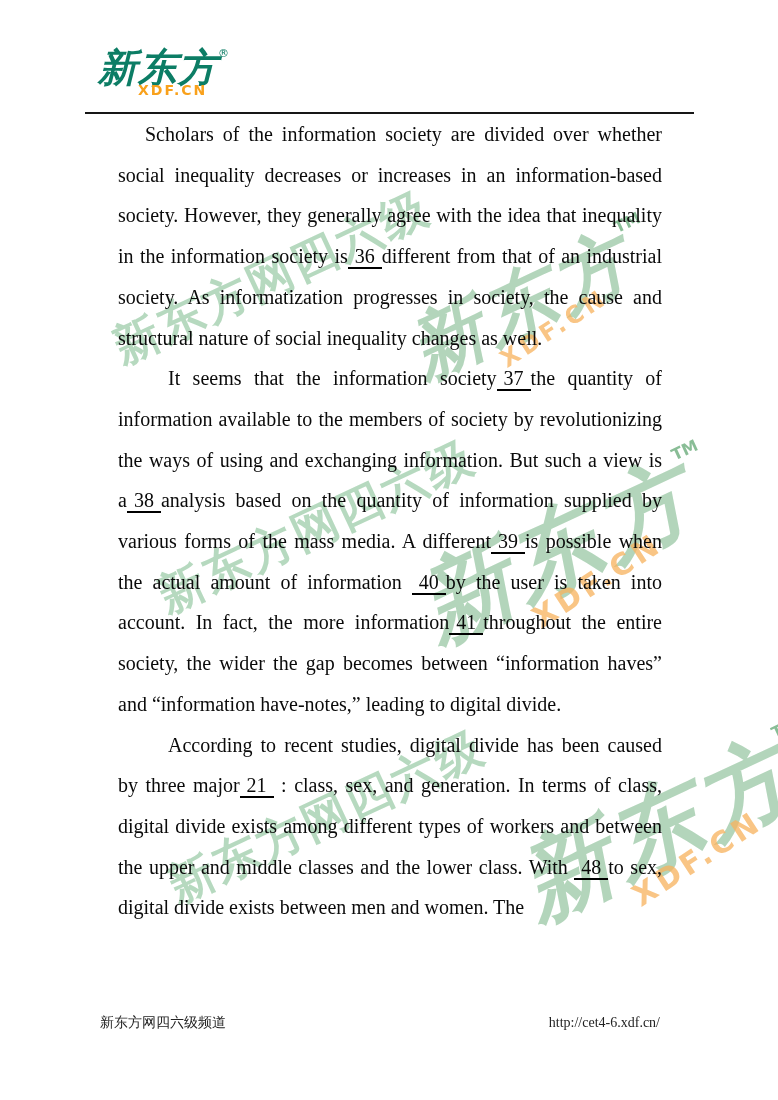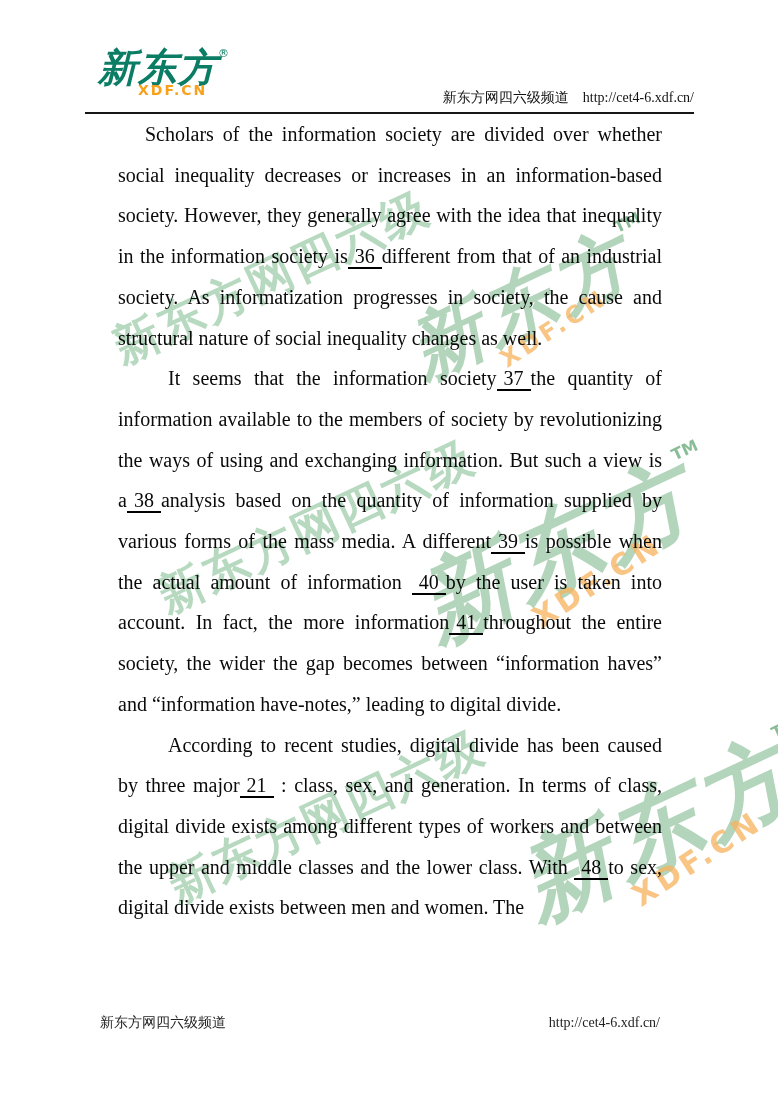--- a/index.html
+++ b/index.html
@@ -104,23 +104,20 @@
       <div class="chars"><span>新东方</span><span class="tm">TM</span></div>
       <div class="domain">XDF.CN</div>
     </div>
   </div>
 
   <header>
     <div class="logo">
       <span class="logo-cn">新东方</span><span class="logo-reg">®</span>
       <div class="logo-domain">XDF.CN</div>
     </div>
-    <div class="header-meta">
-      <span>新东方网四六级频道</span><span class="url">http://cet4-6.xdf.cn/</span>
-    </div>
   </header>
 
   <main class="article" id="article">
       <p class="para indent-small">Scholars of the information society are divided over whether social inequality decreases or increases in an information-based society. However, they generally agree with the idea that inequality in the information society is<span class="blank">36</span>different from that of an industrial society. As informatization progresses in society, the cause and structural nature of social inequality changes as well.</p>
       <p class="para indent-large">It seems that the information society<span class="blank">37</span>the quantity of information available to the members of society by revolutionizing the ways of using and exchanging information. But such a view is a<span class="blank">38</span>analysis based on the quantity of information supplied by various forms of the mass media. A different<span class="blank">39</span>is possible when the actual amount of information <span class="blank">40</span>by the user is taken into account. In fact, the more information<span class="blank">41</span>throughout the entire society, the wider the gap becomes between “information haves” and “information have-notes,” leading to digital divide.</p>
       <p class="para indent-large">According to recent studies, digital divide has been caused by three major<span class="blank">21</span> : class, sex, and generation. In terms of class, digital divide exists among different types of workers and between the upper and middle classes and the lower class. With <span class="blank">48</span>to sex, digital divide exists between men and women. The</p>
     </main>
 
   <footer>
     <span class="footer-channel">新东方网四六级频道</span>

